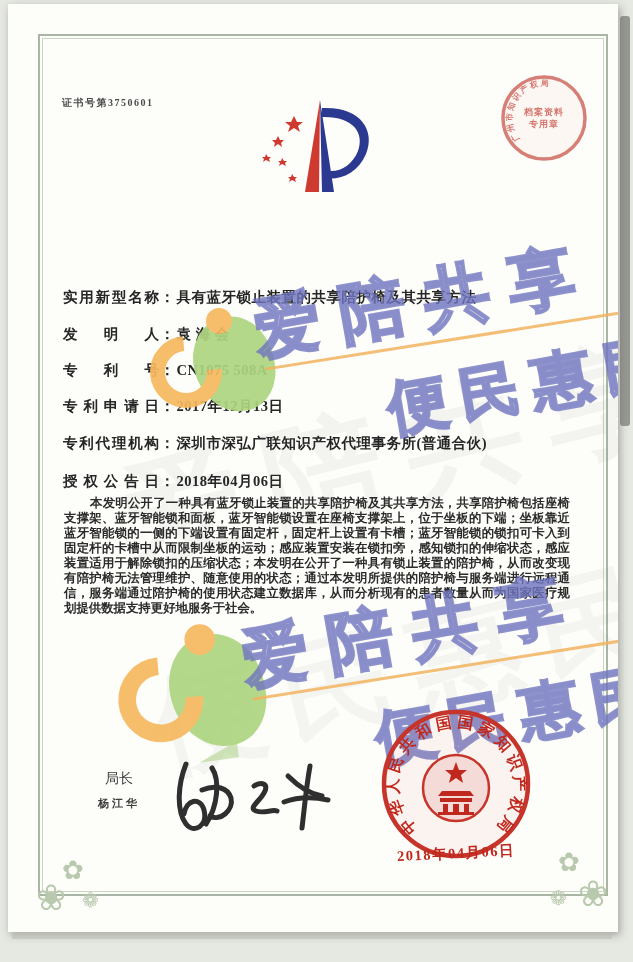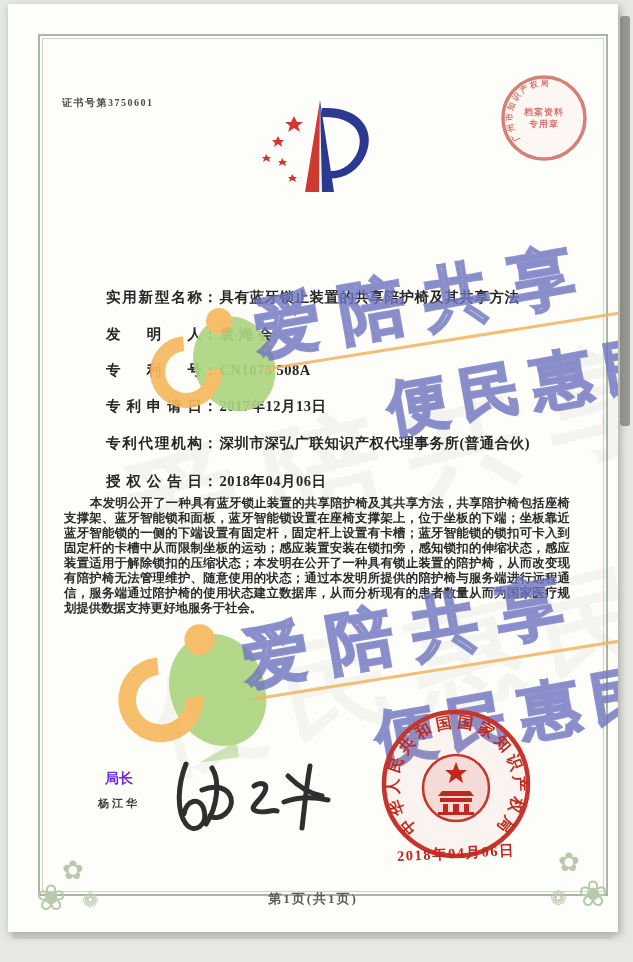--- a/index.html
+++ b/index.html
@@ -17,31 +17,31 @@
   .flourish span{position:absolute;display:block;}
 
   
   .cert-no{position:absolute;left:54px;top:92px;font-size:10px;font-weight:700;letter-spacing:1.5px;color:#4a4a4a;z-index:3;}
   .logo{position:absolute;left:240px;top:92px;width:140px;height:102px;z-index:3;}
   .title{position:absolute;left:0;top:198px;width:100%;text-align:center;font-size:28px;font-weight:700;
          letter-spacing:9px;color:#3b3b3b;z-index:3;}
 
   
   .row{position:absolute;left:55px;width:515px;font-size:14.5px;font-weight:700;color:#262626;z-index:3;white-space:nowrap;}
-  .row .lbl{display:inline-block;width:96px;text-align:justify;text-align-last:justify;margin-left:43px;}
+  .row .lbl{display:inline-block;width:96px;text-align:justify;text-align-last:justify;}
   .row .colon{display:inline-block;margin:0 2px 0 1px;}
   .row .val{letter-spacing:.5px;text-align:right;}
   .r0{top:284px;} .r1{top:321px;} .r2{top:357px;} .r3{top:393px;} .r4{top:430px;} .r5{top:468px;}
 
   
   .abstract{position:absolute;left:56px;top:492px;width:506px;font-size:12.4px;line-height:15px;
             font-weight:700;color:#2b2b2b;text-align:justify;text-indent:2.1em;z-index:3;}
 
   
-  .signer-title{position:absolute;left:97px;top:766px;font-size:14px;font-weight:700;color:#6d28d9;z-index:3;}
+  .signer-title{position:absolute;left:97px;top:766px;font-size:14px;font-weight:400;color:#404040;z-index:3;}
   .signer-name{position:absolute;left:90px;top:792px;font-size:11px;font-weight:700;letter-spacing:3px;color:#3d3d3d;z-index:3;}
   .signature{position:absolute;left:150px;top:746px;z-index:4;}
   .leaf-tri{position:absolute;left:190px;top:740px;width:0;height:0;border-left:40px solid transparent;
             border-bottom:16px solid rgba(172,210,132,.55);transform:rotate(-8deg);z-index:2;}
 
   
   .seal{position:absolute;left:368px;top:700px;z-index:6;}
   .seal-date{position:absolute;left:368px;top:840px;width:160px;text-align:center;font-size:14.5px;font-weight:700;
              letter-spacing:1.5px;color:#c0281d;transform:rotate(-3deg);z-index:6;}
 
@@ -169,21 +169,20 @@
         <path d="M62,92 L98,92 L94,87 L66,87 Z" fill="#c0281d"></path>
         <rect x="64" y="94" width="32" height="4" fill="#c0281d"></rect>
         <rect x="67" y="100" width="5" height="8" fill="#c0281d"></rect>
         <rect x="77" y="100" width="6" height="8" fill="#c0281d"></rect>
         <rect x="88" y="100" width="5" height="8" fill="#c0281d"></rect>
         <rect x="62" y="108" width="36" height="3" fill="#c0281d"></rect>
       </g>
     </svg>
     <div class="seal-date">2018年04月06日</div>
 
-    <div class="footer">第1页(共1页)</div>
 
     <div class="flourish" style="left:28px;top:842px;width:85px;height:85px;">
       <span style="left:0;top:34px;font-size:36px;">❀</span>
       <span style="left:26px;top:12px;font-size:26px;">✿</span>
       <span style="left:46px;top:44px;font-size:20px;">❁</span>
     </div>
     <div class="flourish" style="left:536px;top:836px;width:85px;height:90px;">
       <span style="left:34px;top:36px;font-size:36px;">❀</span>
       <span style="left:14px;top:10px;font-size:26px;">✿</span>
       <span style="left:6px;top:48px;font-size:20px;">❁</span>

